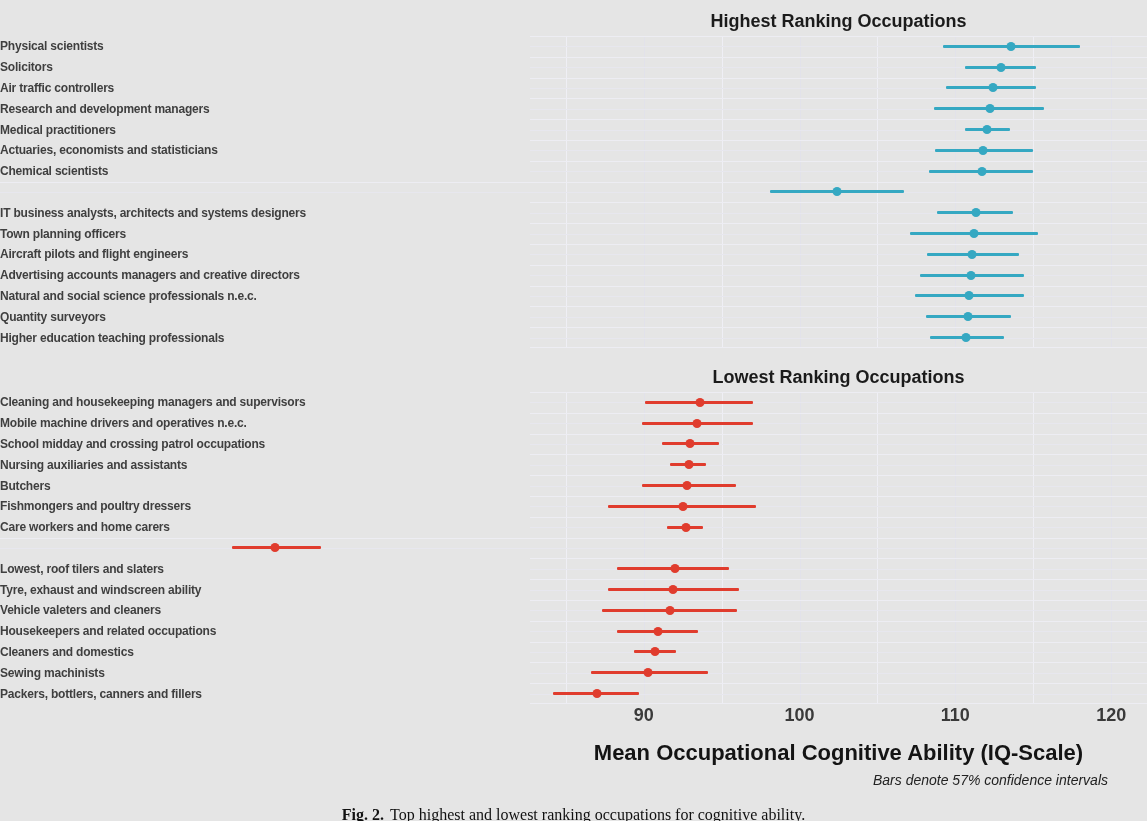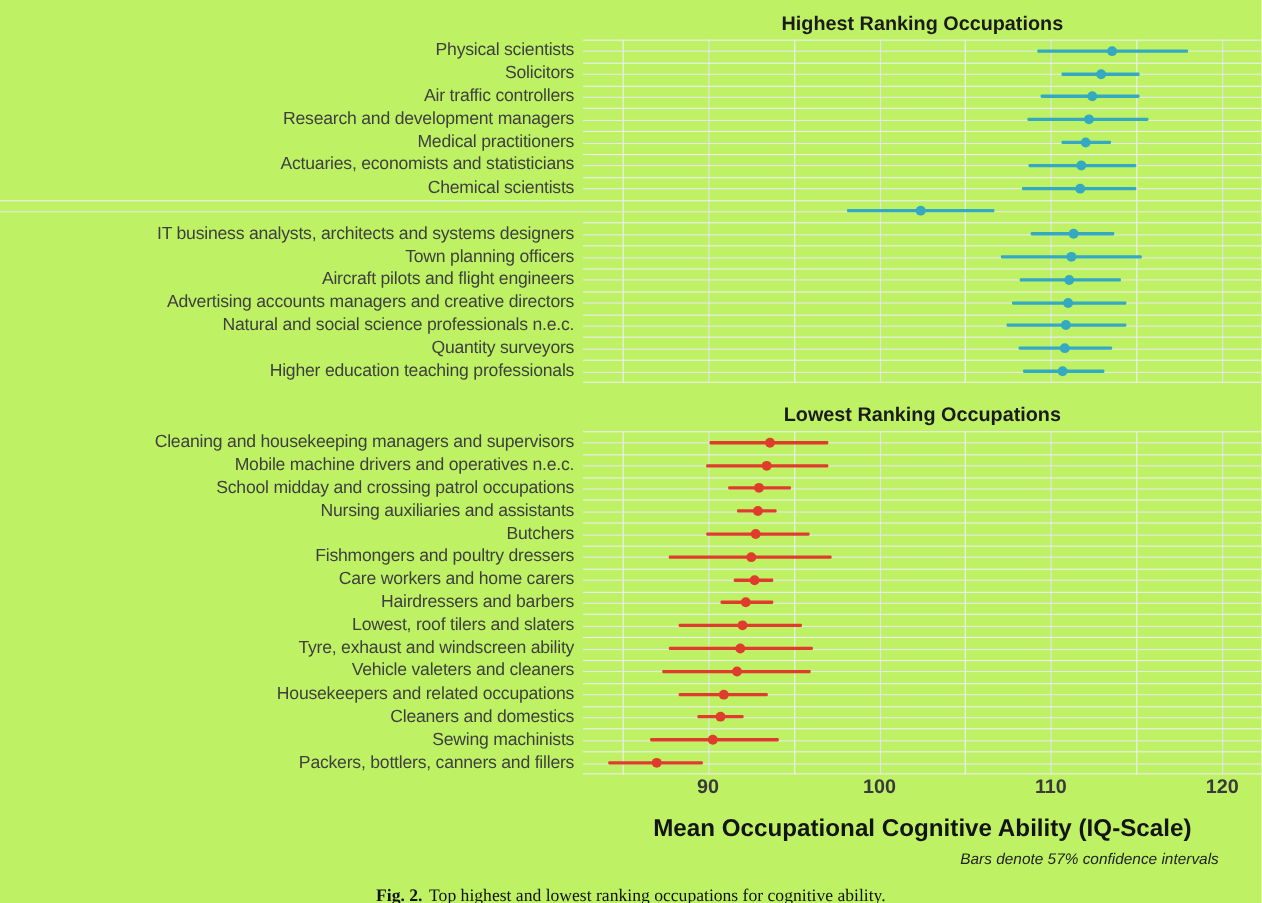--- a/index.html
+++ b/index.html
@@ -1,37 +1,37 @@
 <!DOCTYPE html>
 <html><head>
 <meta charset="utf-8">
 <style>
   html,body{margin:0;padding:0;background:#ffffff;}
   .figure{
     position:relative; width:1147px; height:821px; overflow:hidden;
-    background:#bef264; font-family:"Liberation Sans", sans-serif;
+    background:#e5e5e5; font-family:"Liberation Sans", sans-serif;
   }
   .panel{position:relative; width:1147px;}
   .panel-title{
     margin:0; padding:0; margin-left:530px; width:617px;
     text-align:center; font-size:18px; font-weight:bold; color:#1b1b1b;
     line-height:18px;
   }
   .panel:nth-of-type(1) .panel-title{padding-top:12px; height:24px;}
   .panel:nth-of-type(2) .panel-title{padding-top:20px; height:24px;}
   .panel-body{position:relative; width:1147px; height:312px;}
   .vgrid{position:absolute; left:530px; right:0; top:0; bottom:0;}
   .vline{position:absolute; top:0; bottom:0; width:1px;}
   .vline.major{background:#e2e2ea;}
   .vline.minor{background:#efeff5;}
   .rows{position:relative; width:1147px; height:312px; display:flex; flex-direction:column; padding:0; box-sizing:border-box;}
   .row{position:relative; display:flex; height:20.8px; flex:1 1 auto; align-items:center;}
   .rlabel{
-    width:522px; padding-right:8px; flex:none; text-align:right;
-    font-size:16px; font-weight:normal; color:#3f3f3f; white-space:nowrap;
+    width:522px; padding-right:8px; flex:none; text-align:left;
+    font-size:12px; font-weight:bold; color:#3f3f3f; white-space:nowrap;
     line-height:20px; letter-spacing:-0.2px;
   }
   .track{position:relative; flex:1 1 auto; height:100%;}
   .hline{position:absolute; left:0; right:0; height:1px;}
   .hline.boundary{top:0; background:#ededf3;}
   .hline.center{top:50%; background:#e7e7ee;}
   .row:last-child .hline.bottom{top:auto; bottom:0; background:#ededf3;}
   .ci{position:absolute; height:3px; top:calc(50% - 1.5px); border-radius:1px;}
   .dot{position:absolute; width:9px; height:9px; border-radius:50%; top:calc(50% - 4.5px); transform:translateX(-50%);}
   .x-axis{position:relative; margin-left:530px; width:617px; height:22px;}
@@ -282,21 +282,20 @@
           <div class="row">
             <div class="rlabel">Care workers and home carers</div>
             <div class="track">
               <div class="hline boundary"></div>
               <div class="hline center"></div>
               <div class="ci" style="left: 22.2222%; width: 5.80808%; background: rgb(224, 60, 45);"></div>
               <div class="dot" style="left: 25.2525%; background: rgb(224, 60, 45);"></div>
             </div>
           </div>
           <div class="row">
-            <div class="rlabel">Hairdressers and barbers</div>
             <div class="track">
               <div class="hline boundary"></div>
               <div class="hline center"></div>
               <div class="ci" style="left: 20.202%; width: 7.82828%; background: rgb(224, 60, 45);"></div>
               <div class="dot" style="left: 23.9899%; background: rgb(224, 60, 45);"></div>
             </div>
           </div>
           <div class="row">
             <div class="rlabel">Lowest, roof tilers and slaters</div>
             <div class="track">

